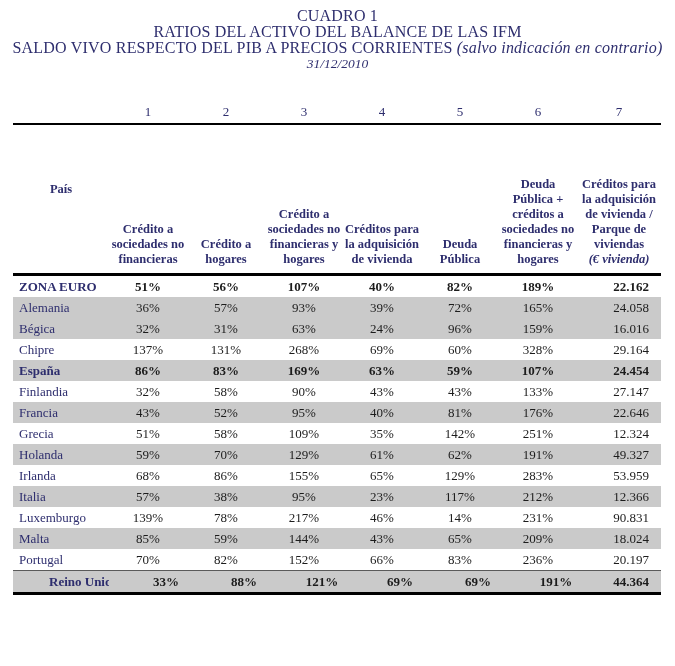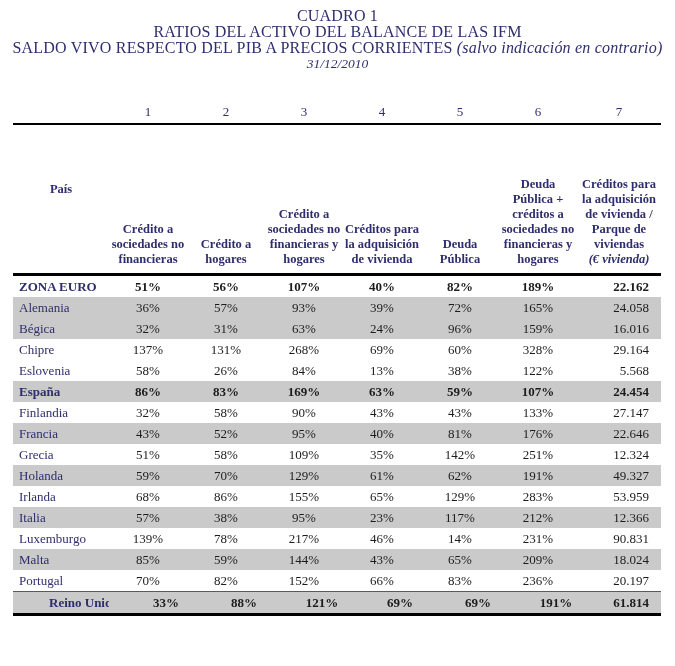--- a/index.html
+++ b/index.html
@@ -154,30 +154,20 @@
         <tr>
           <td class="country">Chipre</td>
           <td class="val">137%</td>
           <td class="val">131%</td>
           <td class="val">268%</td>
           <td class="val">69%</td>
           <td class="val">60%</td>
           <td class="val">328%</td>
           <td class="val last">29.164</td>
         </tr>
-        <tr>
-          <td class="country">Eslovenia</td>
-          <td class="val">58%</td>
-          <td class="val">26%</td>
-          <td class="val">84%</td>
-          <td class="val">13%</td>
-          <td class="val">38%</td>
-          <td class="val">122%</td>
-          <td class="val last">5.568</td>
-        </tr>
         <tr class="shaded bold">
           <td class="country">España</td>
           <td class="val">86%</td>
           <td class="val">83%</td>
           <td class="val">169%</td>
           <td class="val">63%</td>
           <td class="val">59%</td>
           <td class="val">107%</td>
           <td class="val last">24.454</td>
         </tr>
@@ -272,20 +262,20 @@
           <td class="val last">20.197</td>
         </tr>
         <tr class="shaded bold">
           <td class="country">Reino Unido</td>
           <td class="val">33%</td>
           <td class="val">88%</td>
           <td class="val">121%</td>
           <td class="val">69%</td>
           <td class="val">69%</td>
           <td class="val">191%</td>
-          <td class="val last">61.814</td>
+          <td class="val last">44.364</td>
         </tr>
       </tbody>
   </table>
 
   <div class="footer-note">Fuentes: R.R. de Acuña &amp; Asociados, BE, BCE y Eurostat</div>
 
 </div>
 
 </body></html>

